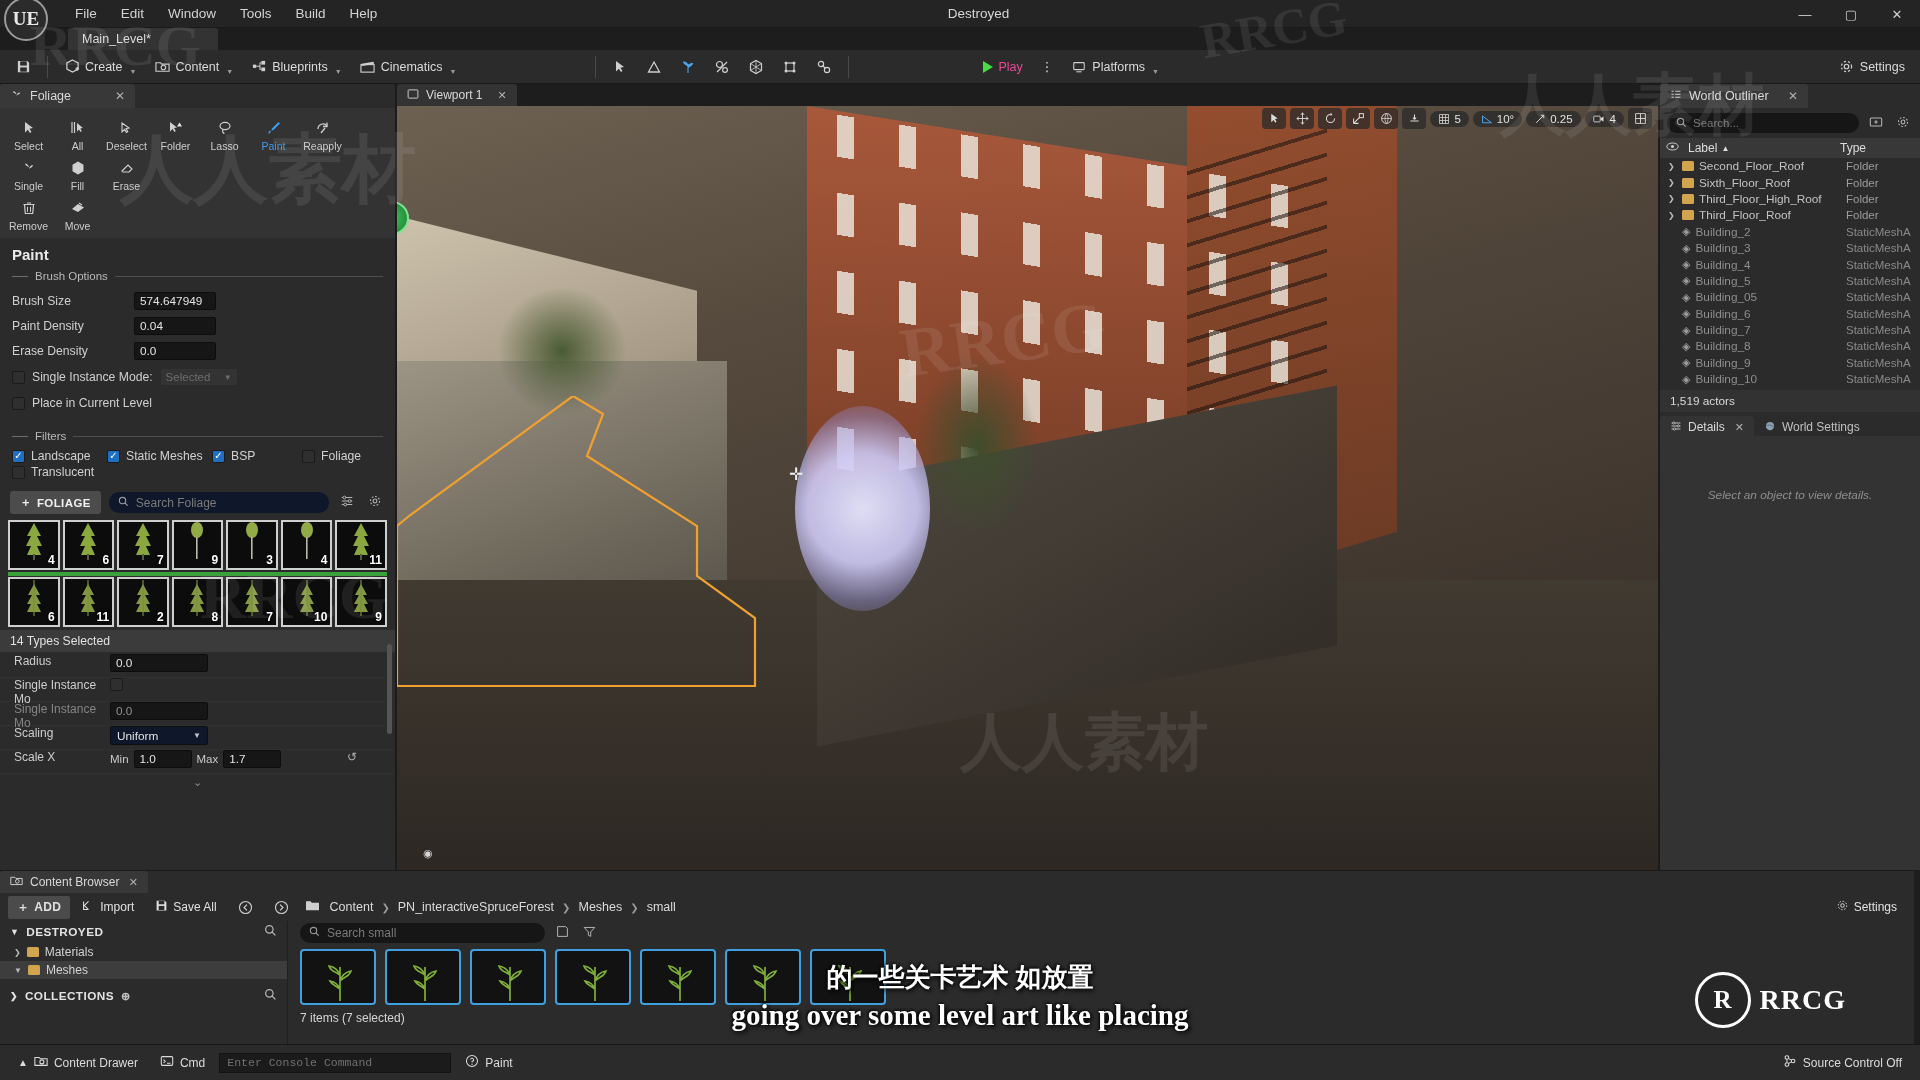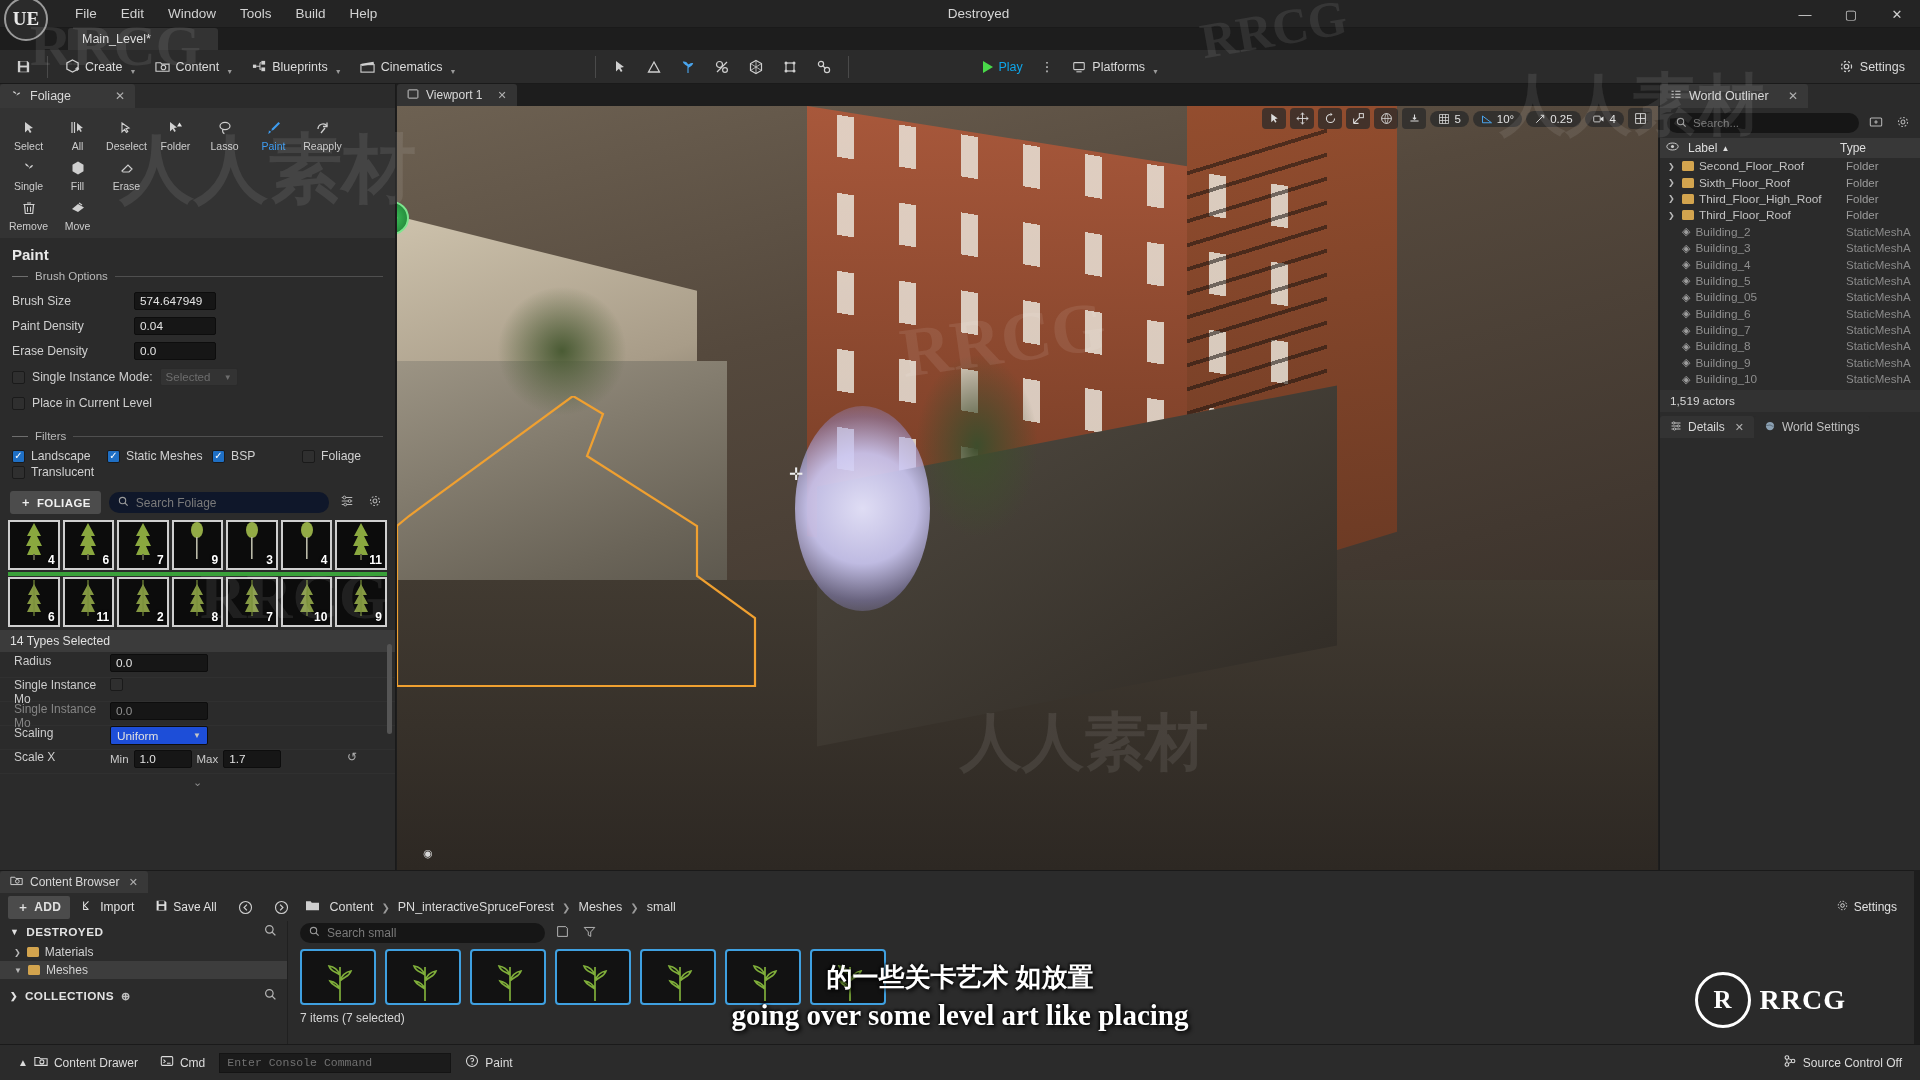--- a/index.html
+++ b/index.html
@@ -32,21 +32,21 @@
   
   .maintoolbar { height:34px; background:#2b2b2b; display:flex; align-items:center;
      padding:0 6px; border-bottom:1px solid #1a1a1a; position:relative; }
   .tb-item { display:flex; align-items:center; gap:5px; padding:3px 9px;
      font-size:12.5px; color:#dadada; border-radius:2px; }
   .tb-sep { width:1px; height:22px; background:#4a4a4a; margin:0 7px; }
   .tb-icon { width:16px; height:16px; display:inline-flex; align-items:center;
      justify-content:center; }
   .tb-caret { font-size:7px; color:#9a9a9a; margin-left:2px; align-self:flex-end; }
   .play-btn { display:flex; align-items:center; gap:5px; padding:3px 9px;
-     font-size:12.5px; color:#0ea5e9; }
+     font-size:12.5px; color:#ec4899; }
   .play-tri { width:0;height:0;border-left:10px solid #49d949;
      border-top:6px solid transparent;border-bottom:6px solid transparent; }
 
   
   .workspace { position:absolute; top:84px; left:0; right:0; bottom:36px; }
 
   
   .leftpanel { position:absolute; left:0; top:0; width:396px; bottom:174px;
      background:#2b2b2b; border-right:1px solid #1a1a1a; overflow:hidden; }
   .paneltab { height:24px; background:#383838; display:flex; align-items:center;
@@ -110,21 +110,21 @@
   .greenbar { height:4px; background:#3aa03a; margin:2px 8px 1px; }
 
   .typesbar { background:#3b3b3b; padding:4px 10px; font-size:12.2px;
      color:#e0e0e0; margin-top:3px; }
 
   .detailrows { padding:2px 0 0; }
   .drow { display:flex; align-items:flex-start; height:24px; padding-left:14px;
      border-bottom:1px solid #303030; }
   .drow .dl { width:96px; font-size:12px; color:#cdcdcd; }
   .drow .dl.dim { color:#858585; }
-  .dropbox { background:#1d4ed8; border:1px solid #0e0e0e; height:19px; width:98px;
+  .dropbox { background:#0f172a; border:1px solid #0e0e0e; height:19px; width:98px;
      display:flex; align-items:center; padding:0 6px; font-size:11.8px;
      color:#e0e0e0; border-radius:2px; }
   .dropbox .ar { margin-left:auto; font-size:8px; color:#c6c6c6; }
   .minmax { display:flex; align-items:center; gap:5px; font-size:11.5px;
      color:#c9c9c9; }
   .vscroll { position:absolute; right:3px; width:5px; background:#555;
      border-radius:3px; }
   .resetic { margin-left:auto; margin-right:38px; color:#b0b0b0; font-size:12px; }
   .dots { text-align:center; color:#8d8d8d; font-size:11px; padding:2px 0; }
 
@@ -1094,20 +1094,23 @@
       <div class="dtab inactive">
         <span>
           <svg width="12" height="12" viewBox="0 0 16 16">
               <circle cx="8" cy="8" r="5.5" fill="#8ba0b2"></circle>
               <path d="M3 7c2 1 4-1 6 0s3 2 4 1" fill="none" stroke="#4a5a66" stroke-width="1.1"></path>
             </svg>
         </span>
         <span>World Settings</span>
       </div>
     </div>
+    <div style="background:#333;position:absolute;left:0;right:0;top:352px;bottom:0;">
+      <div class="dempty">Select an object to view details.</div>
+    </div>
   </div>
 </div>
 
 <div class="cbrowser">
   <div class="cbtab">
     <span>
       <svg width="13" height="13" viewBox="0 0 16 16">
           <path d="M1 4h5l1.2 1.5H15V13H1z" fill="none" stroke="#cfcfcf" stroke-width="1.2"></path>
           <circle cx="9" cy="9" r="2.3" fill="none" stroke="#cfcfcf" stroke-width="1.2"></circle>
         </svg>

